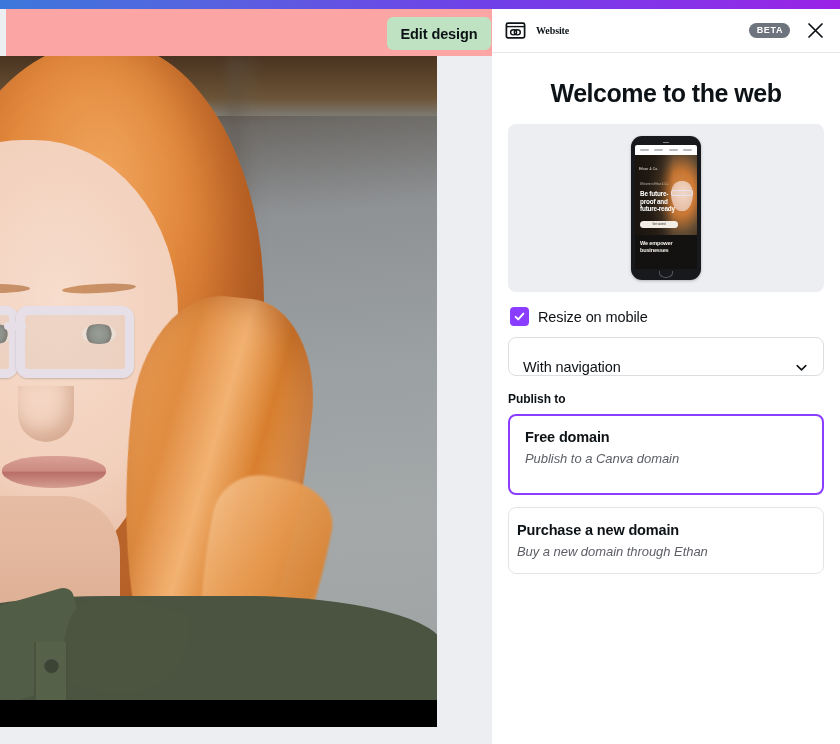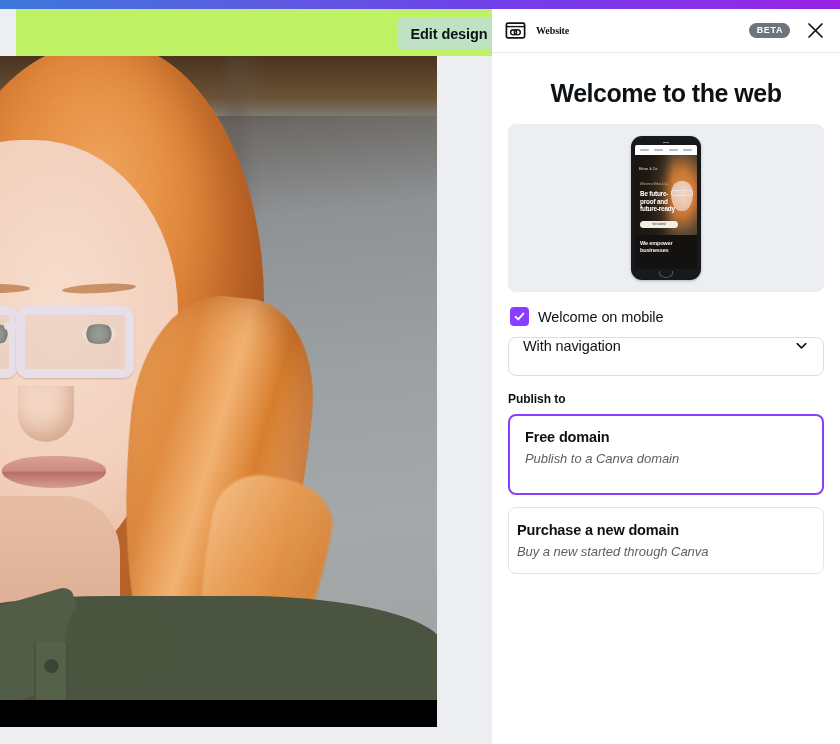--- a/index.html
+++ b/index.html
@@ -31,23 +31,23 @@
     position: absolute;
     top: 9px; left: 0;
     width: 492px;
     height: 735px;
     background: #edeef2;
     overflow: hidden;
   }
 
   .editor-topbar {
     position: absolute;
-    top: 0; left: 16px;
+    top: 0; left: 6px;
     width: 492px; height: 47px;
-    background: #bef264;
+    background: #fca5a5;
   }
 
   .edit-design-btn {
     position: absolute;
     top: 8px; left: 381px;
     width: 104px; height: 33px;
     border-radius: 6px;
     background: #bfe2c2;
     border: none;
     color: #0d1216;
@@ -452,21 +452,21 @@
   }
 
   
   .select {
     position: relative;
     height: 39px;
     border: 1px solid #dcdde1;
     border-radius: 8px;
     background: #ffffff;
     display: flex;
-    align-items: flex-start;
+    align-items: flex-end;
     padding: 0 14px;
     cursor: pointer;
     margin-bottom: 16px;
   }
   .select-value {
     font-size: 14.5px;
     color: #0d1216;
     letter-spacing: -0.1px;
   }
   .select-chevron {
@@ -605,41 +605,41 @@
           <div class="phone-home"></div>
         </div>
       </div>
 
       <div class="checkbox-row">
         <span class="checkbox">
           <svg width="13" height="13" viewBox="0 0 13 13" aria-hidden="true">
             <path d="M2.6 6.8 L5.2 9.4 L10.4 3.6" fill="none" stroke="#ffffff" stroke-width="1.9" stroke-linecap="round" stroke-linejoin="round"></path>
           </svg>
         </span>
-        <span class="checkbox-label">Welcome on mobile</span>
+        <span class="checkbox-label">Resize on mobile</span>
       </div>
 
       <div class="select">
         <span class="select-value">With navigation</span>
         <span class="select-chevron">
           <svg width="15" height="15" viewBox="0 0 15 15" aria-hidden="true">
             <path d="M3.2 5.6 L7.5 9.9 L11.8 5.6" fill="none" stroke="#0d1216" stroke-width="1.5" stroke-linecap="round" stroke-linejoin="round"></path>
           </svg>
         </span>
       </div>
 
       <div class="section-label">Publish to</div>
 
       <div class="option-card selected">
         <div class="option-title">Free domain</div>
         <div class="option-sub">Publish to a Canva domain</div>
       </div>
 
       <div class="option-card">
         <div class="option-title">Purchase a new domain</div>
-        <div class="option-sub">Buy a new started through Canva</div>
+        <div class="option-sub">Buy a new domain through Ethan</div>
       </div>
 
 
     </div>
   </div>
 
 </div>
 
 </body></html>

